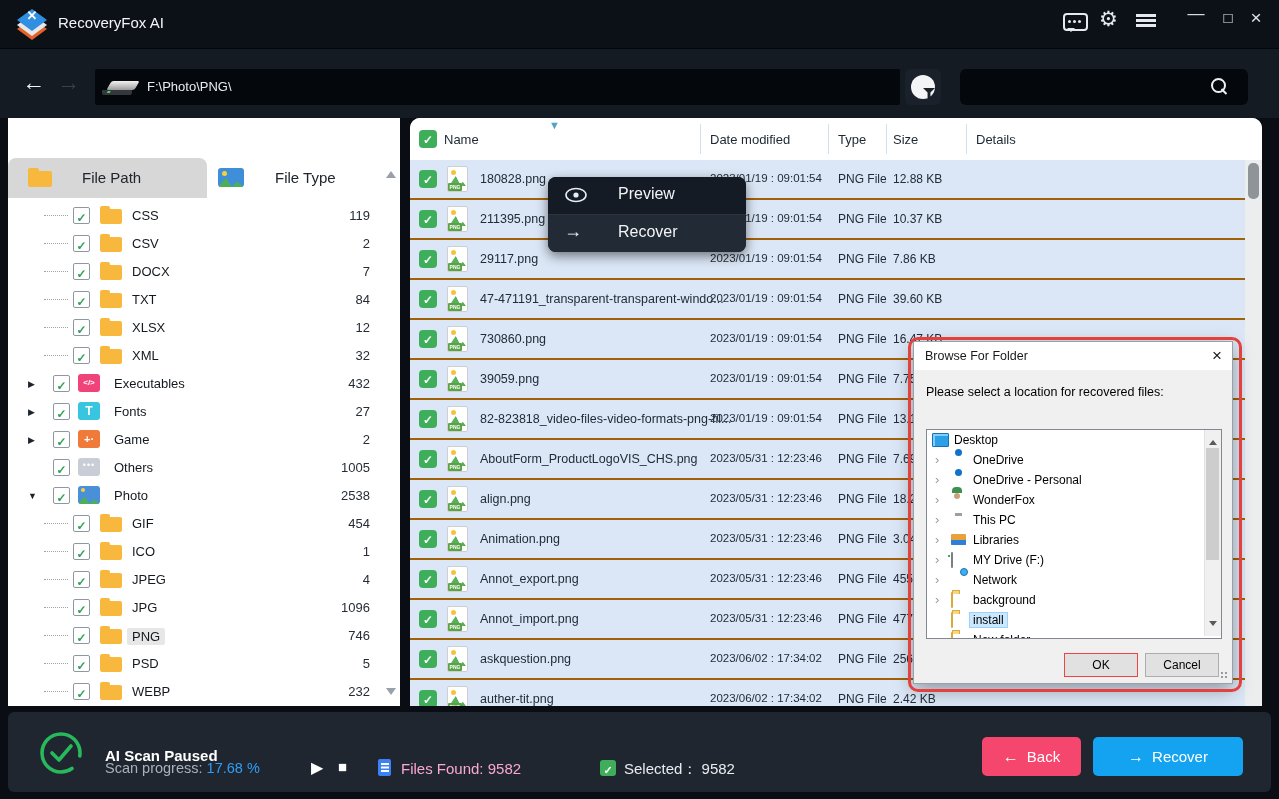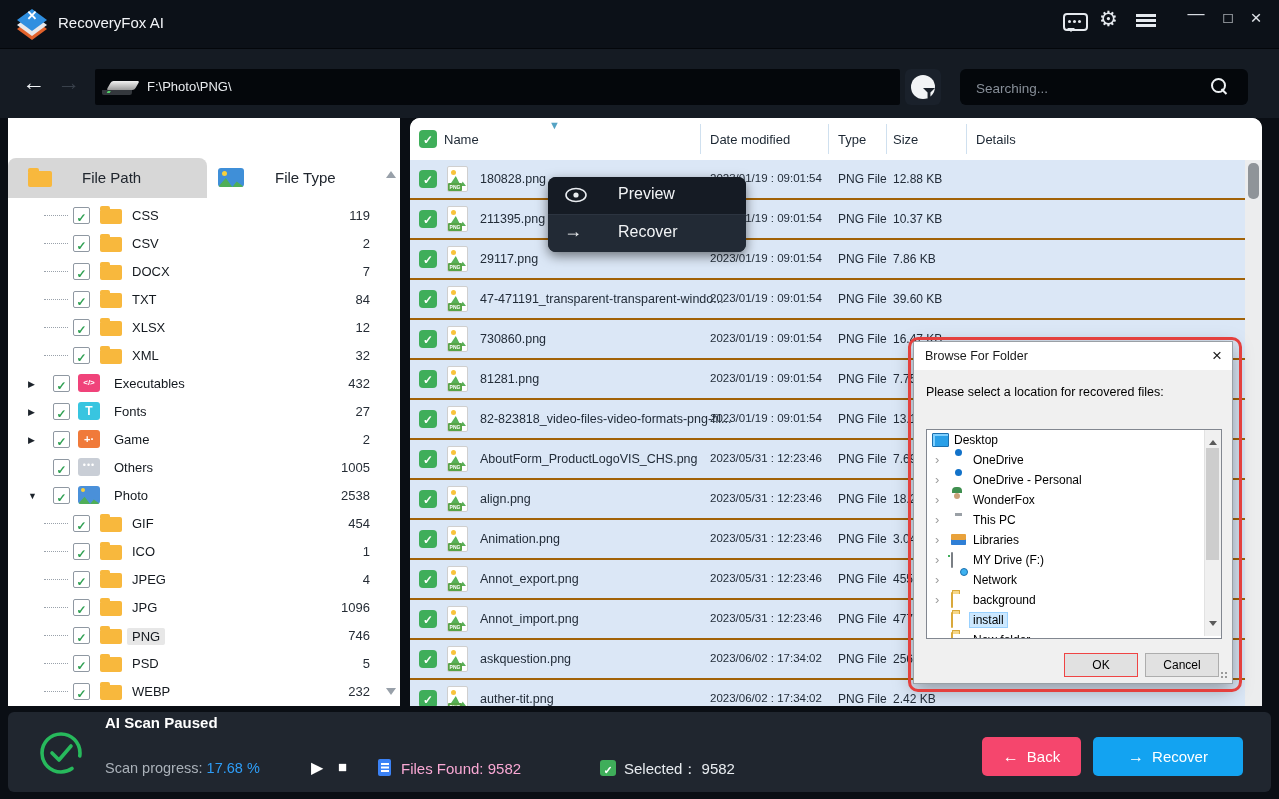--- a/index.html
+++ b/index.html
@@ -162,21 +162,21 @@
   .dlg-sb-down{position:absolute;left:4px;bottom:6px;width:0;height:0;border:4px solid transparent;border-top:5px solid #5a5a5a;}
   .dlg-thumb{position:absolute;left:1px;top:18px;width:13px;height:112px;background:#cdcdcd;}
   .dlg-btn{position:absolute;top:311px;width:72px;height:22px;text-align:center;line-height:22px;font-size:12px;background:#e1e1e1;}
   .btn-ok{left:150px;border:1px solid #ef4444;}
   .btn-cancel{left:231px;border:1px solid #adadad;}
   .dlg-grip{position:absolute;right:3px;bottom:3px;width:8px;height:8px;background:radial-gradient(circle at 1px 1px,#9a9a9a 1px,transparent 1px);background-size:4px 4px;}
 
   
   .statusbar{position:absolute;left:8px;top:712px;width:1263px;height:80px;background:#20262f;border-radius:6px;}
   .scan-circle{position:absolute;left:30px;top:18px;}
-  .sb-title{position:absolute;left:97px;top:2px;color:#fff;font-size:15px;font-weight:bold;}
+  .sb-title{position:absolute;left:97px;top:35px;color:#fff;font-size:15px;font-weight:bold;}
   .sb-progress{position:absolute;left:97px;top:48px;font-size:14.5px;color:#aab1b9;}
   .sb-progress .val{color:#2e9df7;}
   .icon-play{position:absolute;left:303px;top:46px;color:#fff;font-size:16px;}
   .icon-stop{position:absolute;left:330px;top:46px;color:#fff;font-size:15px;}
   .icon-doc{position:absolute;left:370px;top:47px;width:13px;height:17px;background:#3b82f6;border-radius:2px;}
   .icon-doc::after{content:"";position:absolute;left:2.5px;top:4px;width:8px;height:1.5px;background:#fff;box-shadow:0 3.5px 0 #fff,0 7px 0 #fff;}
   .sb-files{position:absolute;left:393px;top:48px;color:#f9a8d4;font-size:15px;}
   .sb-sel-cb{position:absolute;left:592px;top:48px;width:16px;height:16px;background:#3fae5a;border-radius:3px;text-align:center;}
   .sb-sel-cb::after{content:"✓";color:#fff;font-size:11px;font-weight:bold;line-height:16px;}
   .sb-selected{position:absolute;left:616px;top:48px;color:#e8ecf0;font-size:15px;}
@@ -209,21 +209,20 @@
   <div class="path-box">
     <span class="icon-drive"></span>
     <span class="path-text">F:\Photo\PNG\</span>
   </div>
   <div class="filter-btn">
     <span class="circ">
         <span class="fun"></span>
       </span>
   </div>
   <div class="search-box">
-    <input class="search-input" placeholder="Searching..." style="">
     <span class="icon-search"></span>
   </div>
 </div>
 
 <div class="sidebar">
   <div class="tree">
     <div class="trow lv1">
         <span class="expander">▼</span>
         <span class="cb-outline"></span>
         <span class="cat-ic ic-database">≡</span>
@@ -442,21 +441,21 @@
         <span class="fcell f-name">730860.png</span>
         <span class="fcell f-date">2023/01/19 : 09:01:54</span>
         <span class="fcell f-type">PNG File</span>
         <span class="fcell f-size">16.47 KB</span>
       </div>
     <div class="frow">
         <span class="cb-solid"></span>
         <span class="png-ic">
           <span class="mt"></span>
         </span>
-        <span class="fcell f-name">81281.png</span>
+        <span class="fcell f-name">39059.png</span>
         <span class="fcell f-date">2023/01/19 : 09:01:54</span>
         <span class="fcell f-type">PNG File</span>
         <span class="fcell f-size">7.75 KB</span>
       </div>
     <div class="frow">
         <span class="cb-solid"></span>
         <span class="png-ic">
           <span class="mt"></span>
         </span>
         <span class="fcell f-name">82-823818_video-files-video-formats-png-fil...</span>

